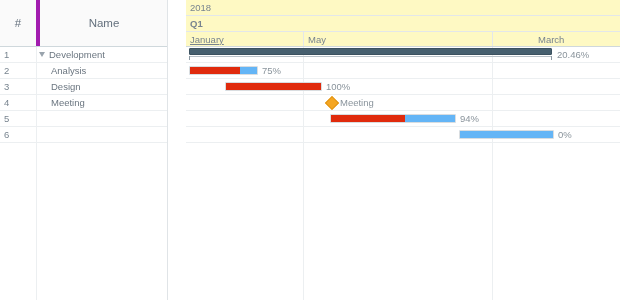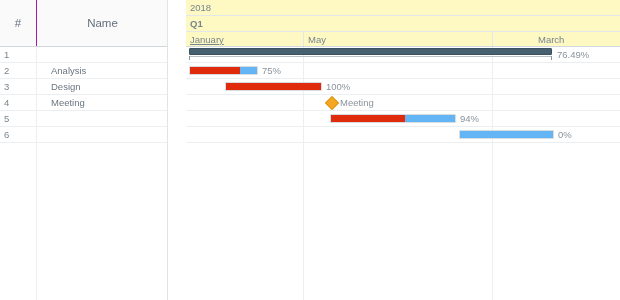--- a/index.html
+++ b/index.html
@@ -14,21 +14,21 @@
   .grid{position:absolute;left:0;top:0;width:168px;height:300px;background:#fff;}
   .grid-header{
     position:absolute;left:0;top:0;width:168px;height:47px;
     background:#fafafa;border-bottom:1px solid #cfd8dc;box-sizing:border-box;
   }
   .gh-cell{
     position:absolute;top:0;height:46px;display:flex;align-items:center;justify-content:center;
     color:#64707d;font-size:11.5px;box-sizing:border-box;
   }
   .gh-num{left:0;width:36px;}
-  .gh-name{left:36px;width:132px;border-left:1px solid #a21caf;}
+  .gh-name{left:36px;width:132px;border-left:4px solid #a21caf;}
   .grid-rows{position:absolute;left:0;top:47px;width:168px;}
   .grow{
     position:relative;height:16px;width:168px;box-sizing:border-box;
     border-bottom:1px solid #eceff1;
   }
   .gc-num{
     position:absolute;left:0;top:0;width:36px;height:15px;line-height:15px;
     padding-left:4px;font-size:9.5px;color:#78848f;box-sizing:border-box;
   }
   .gc-name{
@@ -97,20 +97,24 @@
 <div class="gantt">
 
   <div class="grid">
     <div class="grid-header">
       <div class="gh-cell gh-num">#</div>
       <div class="gh-cell gh-name">Name</div>
     </div>
     <div class="grid-rows" id="grid-rows">
         <div class="grow">
           <div class="gc-num">1</div>
+          <div class="gc-name">
+            <span class="tri"></span>
+            <span>Development</span>
+          </div>
         </div>
         <div class="grow">
           <div class="gc-num">2</div>
           <div class="gc-name">
             <span class="indent"></span>
             <span>Analysis</span>
           </div>
         </div>
         <div class="grow">
           <div class="gc-num">3</div>
@@ -159,21 +163,21 @@
         <div class="tl-row" style="top: 0px;"></div>
         <div class="tl-row" style="top: 16px;"></div>
         <div class="tl-row" style="top: 32px;"></div>
         <div class="tl-row" style="top: 48px;"></div>
         <div class="tl-row" style="top: 64px;"></div>
         <div class="tl-row" style="top: 80px;"></div>
         <div class="bar parent" style="left: 3px; width: 363px; top: 1px;"></div>
         <div class="parent-underline" style="left: 3px; width: 363px; top: 9px;"></div>
         <div class="parent-tail-l" style="left: 3px; top: 9px;"></div>
         <div class="parent-tail-r" style="left: 365px; top: 9px;"></div>
-        <div class="bar-label" style="left: 367px; top: 0px;">76.49%</div>
+        <div class="bar-label" style="left: 367px; top: 0px;">20.46%</div>
         <div class="bar task" style="left: 3px; width: 69px; top: 19px;">
           <div class="seg seg-progress" style="left: 0px; width: 75%; background: rgb(224, 43, 13);"></div>
           <div class="seg seg-remain" style="left: 75%; width: 25%; background: rgb(100, 181, 246);"></div>
         </div>
         <div class="bar-label" style="left: 72px; top: 16px;">75%</div>
         <div class="bar task" style="left: 39px; width: 97px; top: 35px;">
           <div class="seg seg-progress" style="left: 0px; width: 100%; background: rgb(224, 43, 13);"></div>
           <div class="seg seg-remain" style="left: 100%; width: 0%; background: rgb(100, 181, 246);"></div>
         </div>
         <div class="bar-label" style="left: 136px; top: 32px;">100%</div>

